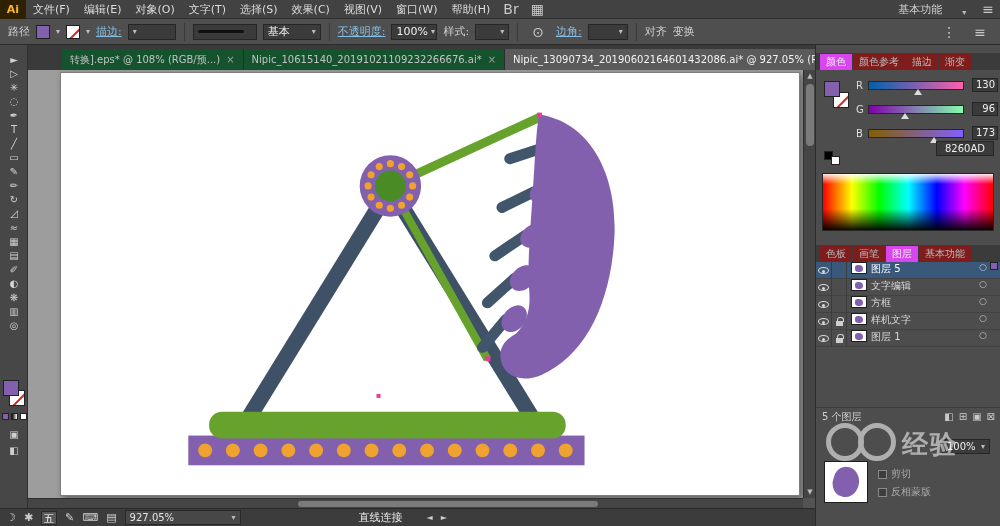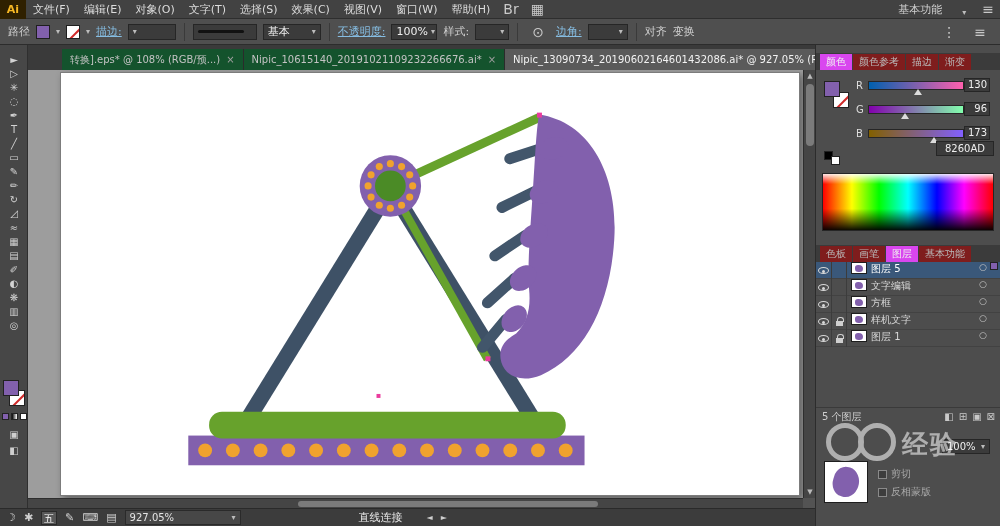--- a/index.html
+++ b/index.html
@@ -61,21 +61,21 @@
   .ptab{height:16px;line-height:16px;padding:0 6px;font-size:10px;color:#b9b9b9;background:#7f1d1d}
   .ptab.active{background:#d946ef;color:#f0f0f0}
   
   .chrow{position:absolute;height:14px;display:flex;align-items:center}
   .chletter{width:12px;color:#dedede;font-size:10px}
   .chtrack{position:relative;width:96px;height:9px;border:1px solid #262626}
   .track-r{background:linear-gradient(to right,rgb(0,96,173),rgb(255,96,173))}
   .track-g{background:linear-gradient(to right,rgb(130,0,173),rgb(130,255,173))}
   .track-b{background:linear-gradient(to right,rgb(130,96,0),rgb(130,96,255))}
   .sl-thumb{position:absolute;bottom:-6px;width:0;height:0;border-left:4px solid transparent;border-right:4px solid transparent;border-bottom:6px solid #dcdcdc;margin-left:-4px}
-  .chval{width:26px;height:14px;background:#3b3b3b;border:1px solid #262626;color:#efefef;font-size:10px;text-align:right;padding:0 2px;line-height:12px}
+  .chval{margin-left:8px;width:26px;height:14px;background:#3b3b3b;border:1px solid #262626;color:#efefef;font-size:10px;text-align:right;padding:0 2px;line-height:12px}
   .hexbox{position:absolute;width:58px;height:15px;background:#3b3b3b;border:1px solid #262626;color:#efefef;font-size:10px;text-align:center;line-height:13px}
   .spectrum{position:absolute;border:1px solid #262626;background:
     linear-gradient(to bottom,rgba(255,255,255,.9) 0%,rgba(255,255,255,0) 18%,rgba(0,0,0,0) 62%,rgba(0,0,0,.95) 100%),
     linear-gradient(to right,#f00,#ff0 17%,#0f0 33%,#0ff 50%,#00f 67%,#f0f 83%,#f00)}
   .bwchip{position:absolute;width:9px;height:9px;border:1px solid #222}
   
   .layer-row{position:absolute;left:0;width:185px;height:17px;display:flex;align-items:flex-start;border-bottom:1px solid #424242;color:#d9d9d9;font-size:10px}
   .layer-row.selected{background:#3a587a;color:#fff}
   .lcell{width:16px;height:17px;border-right:1px solid #3c3c3c;display:flex;align-items:center;justify-content:center}
   .lockcell{width:15px;height:17px;border-right:1px solid #3c3c3c;display:flex;align-items:center;justify-content:center}

